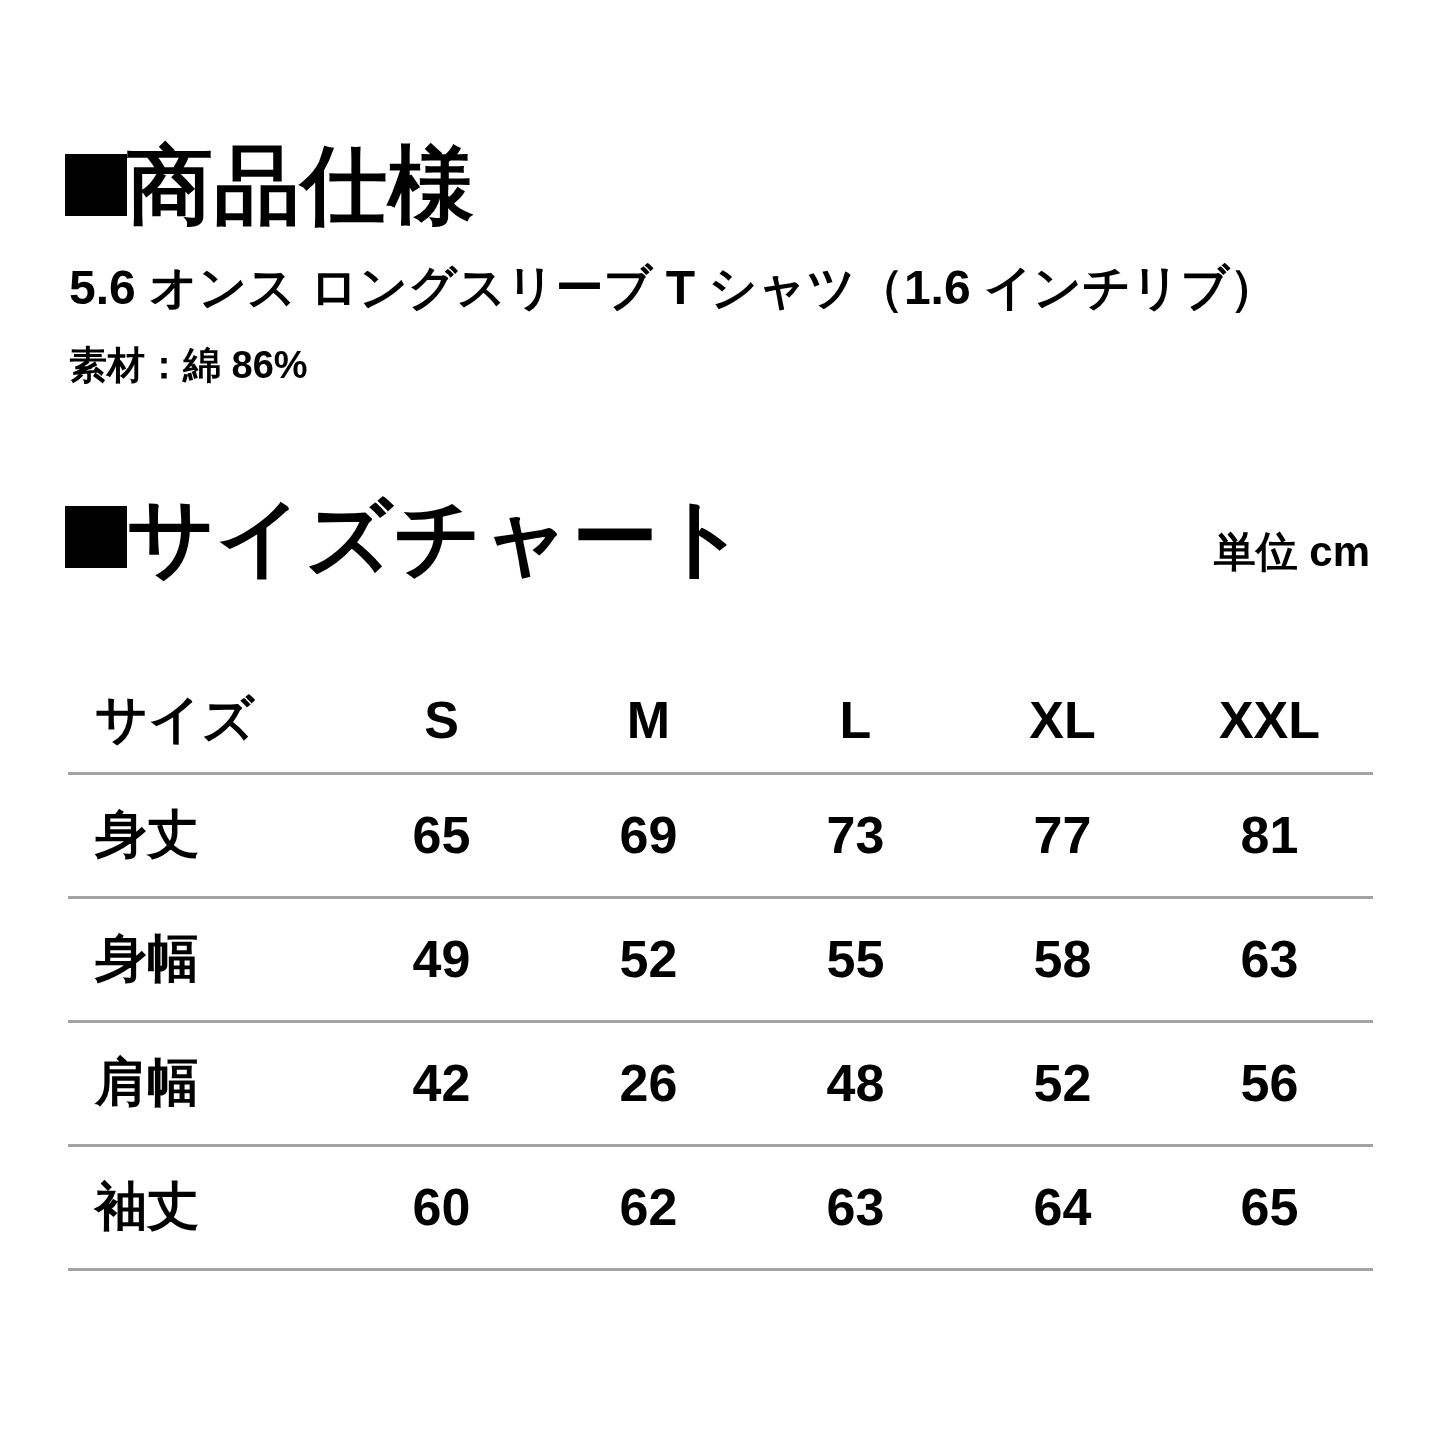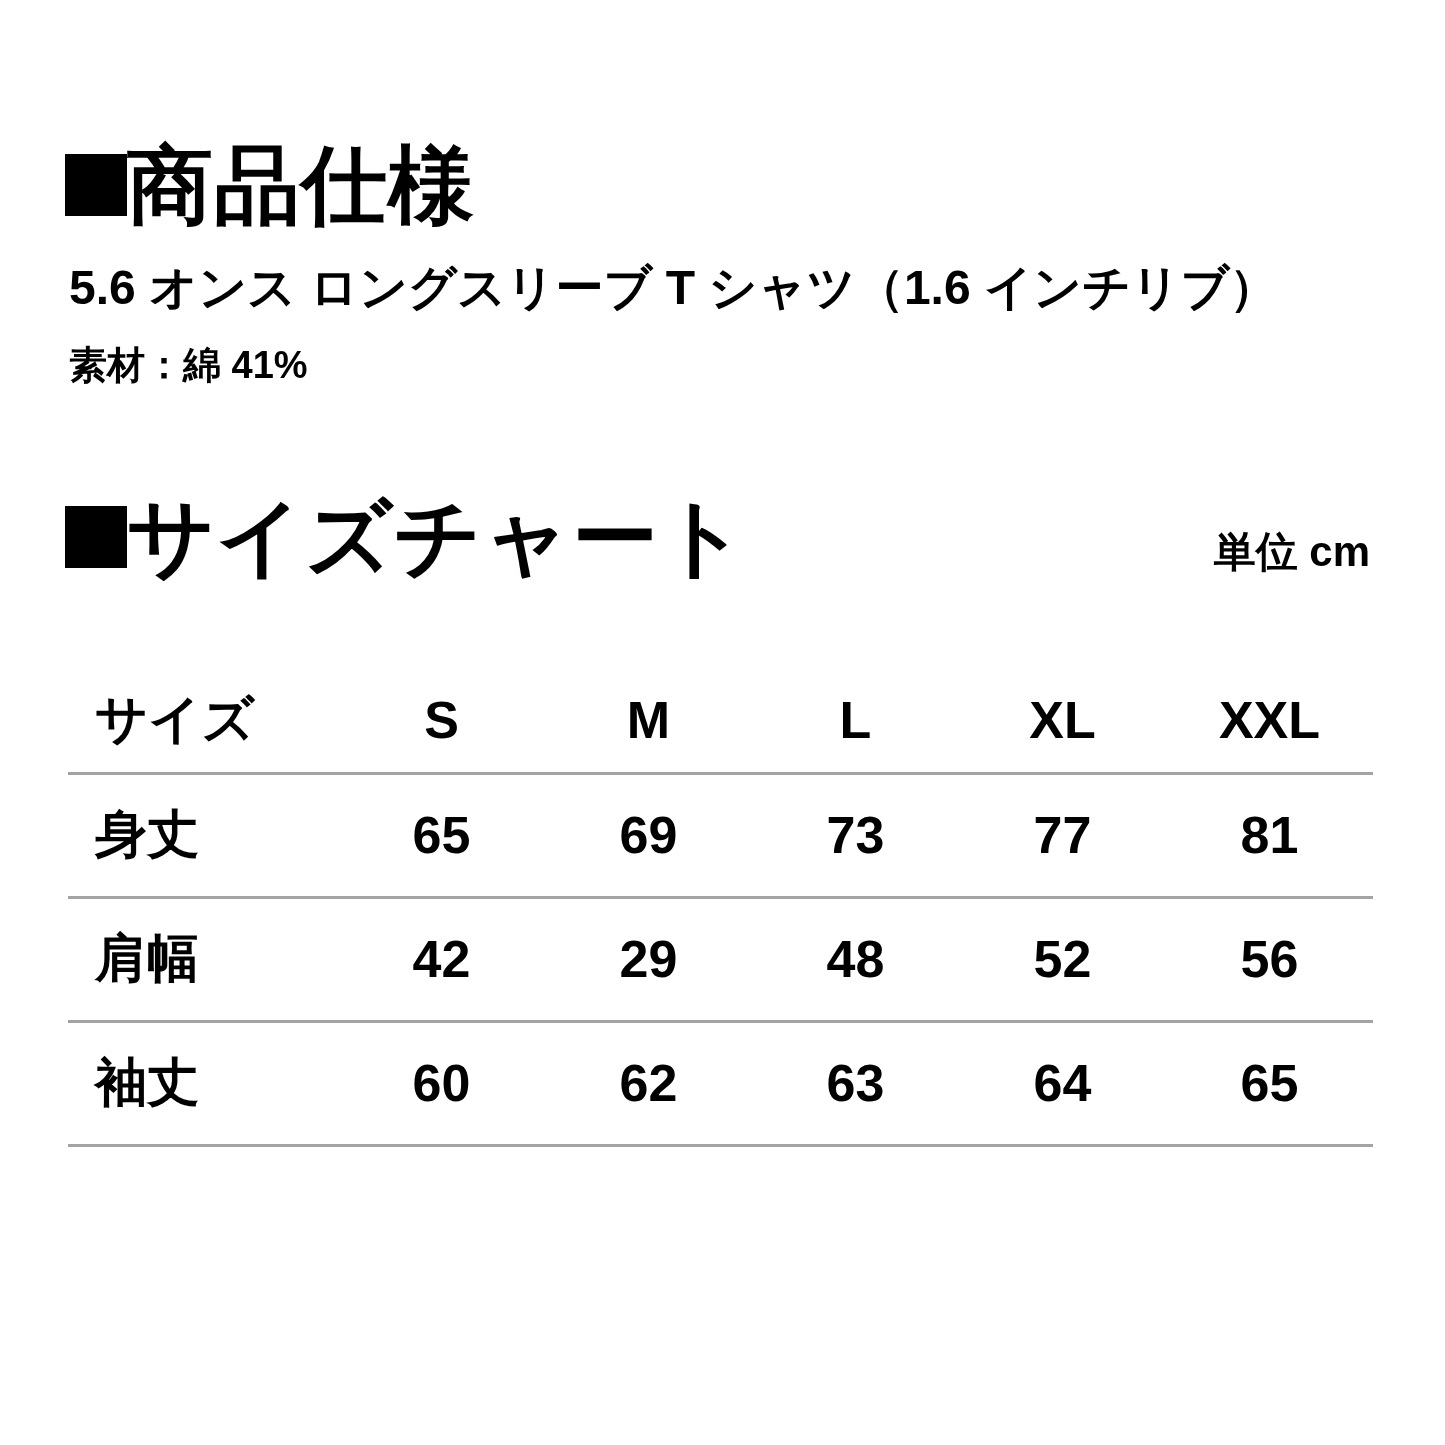--- a/index.html
+++ b/index.html
@@ -88,21 +88,21 @@
 
 <div class="canvas">
 
   <div class="heading" id="spec-heading">
     <span class="sq"></span>
     <span class="txt">商品仕様</span>
   </div>
 
   <div class="product-name">5.6 オンス ロングスリーブ T シャツ（1.6 インチリブ）</div>
 
-  <div class="material">素材：綿 41%</div>
+  <div class="material">素材：綿 86%</div>
 
   <div class="heading" id="chart-heading">
     <span class="sq"></span>
     <span class="txt">サイズチャート</span>
   </div>
 
   <div class="unit">単位 cm</div>
 
   <div class="table-wrap">
     <table class="size-table">
@@ -123,23 +123,31 @@
       <tbody>
         <tr>
           <td class="label">身丈</td>
           <td>65</td>
           <td>69</td>
           <td>73</td>
           <td>77</td>
           <td>81</td>
         </tr>
         <tr>
+          <td class="label">身幅</td>
+          <td>49</td>
+          <td>52</td>
+          <td>55</td>
+          <td>58</td>
+          <td>63</td>
+        </tr>
+        <tr>
           <td class="label">肩幅</td>
           <td>42</td>
-          <td>29</td>
+          <td>26</td>
           <td>48</td>
           <td>52</td>
           <td>56</td>
         </tr>
         <tr>
           <td class="label">袖丈</td>
           <td>60</td>
           <td>62</td>
           <td>63</td>
           <td>64</td>

